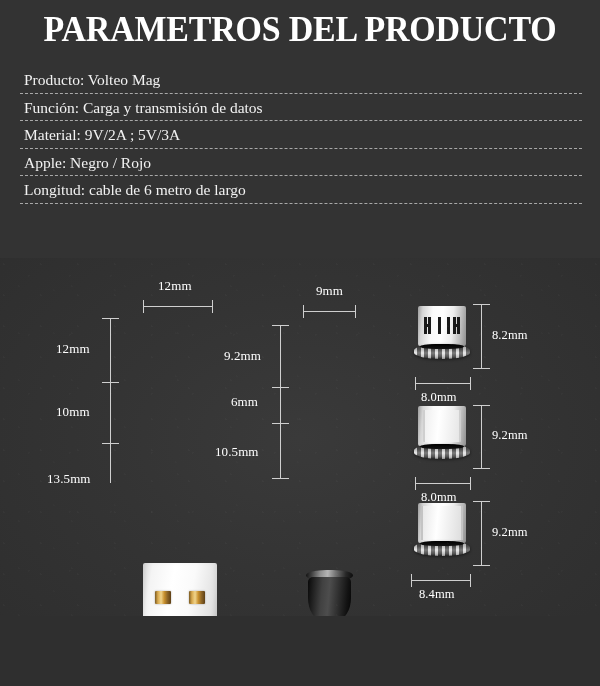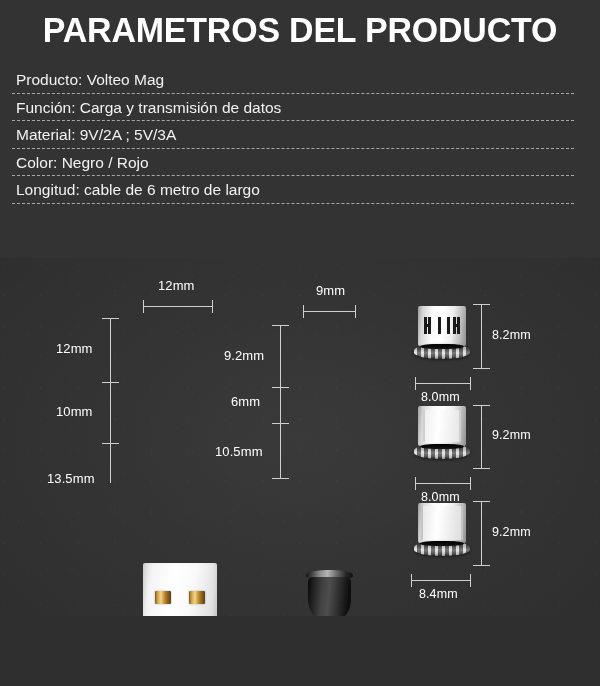--- a/index.html
+++ b/index.html
@@ -7,21 +7,21 @@
     margin: 0;
     padding: 0;
     background: #2f2f2f;
   }
   #page {
     position: relative;
     width: 600px;
     height: 616px;
     background: #333333;
     overflow: hidden;
-    font-family: Liberation Sans, sans-serif;
+    font-family: Liberation Serif, serif;
     color: #ffffff;
     -webkit-font-smoothing: antialiased;
   }
   
   #photo-area {
     position: absolute;
     left: 0; top: 258px;
     width: 600px; height: 428px;
     background:
       radial-gradient(ellipse 420px 300px at 300px 180px, #3a3a3a 0%, #343434 45%, #2e2e2e 100%);
@@ -50,21 +50,21 @@
     letter-spacing: -0.2px;
     line-height: 44px;
     color: #ffffff;
     white-space: nowrap;
     transform: scaleX(0.97);
   }
 
   
   #spec-list {
     position: absolute;
-    left: 12px; top: 66px;
+    left: 20px; top: 66px;
     width: 562px;
   }
   .spec-row {
     position: relative;
     height: 27.5px;
     line-height: 27.5px;
     font-size: 15.5px;
     color: #f2f2f2;
     white-space: nowrap;
     padding-left: 4px;
@@ -217,21 +217,21 @@
 <body>
 
 <div id="page">
 
   <div id="title">PARAMETROS DEL PRODUCTO</div>
 
   <div id="spec-list">
     <div class="spec-row">Producto: Volteo Mag</div>
     <div class="spec-row">Función: Carga y transmisión de datos</div>
     <div class="spec-row">Material: 9V/2A ; 5V/3A</div>
-    <div class="spec-row">Color: Negro / Rojo</div>
+    <div class="spec-row">Apple: Negro / Rojo</div>
     <div class="spec-row">Longitud: cable de 6 metro de largo</div>
   </div>
 
   <div id="photo-area">
 
     <div id="usb-assembly">
       <div id="usb-tongue">
         <div class="usb-pin" id="usb-pin-1"></div>
         <div class="usb-pin" id="usb-pin-2"></div>
       </div>

